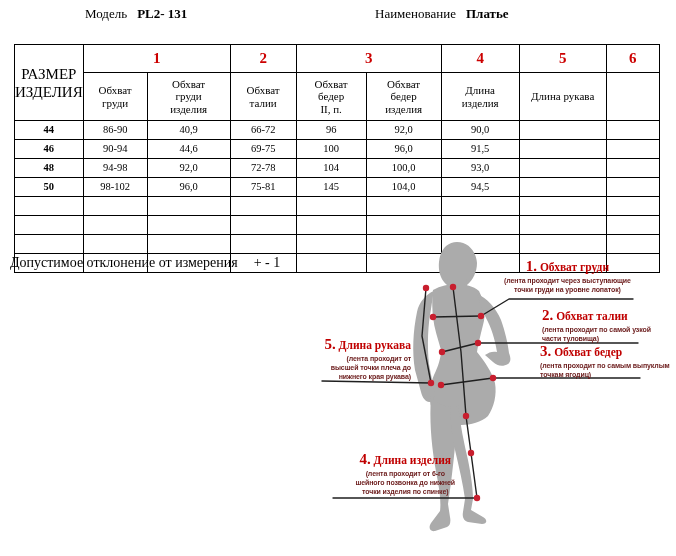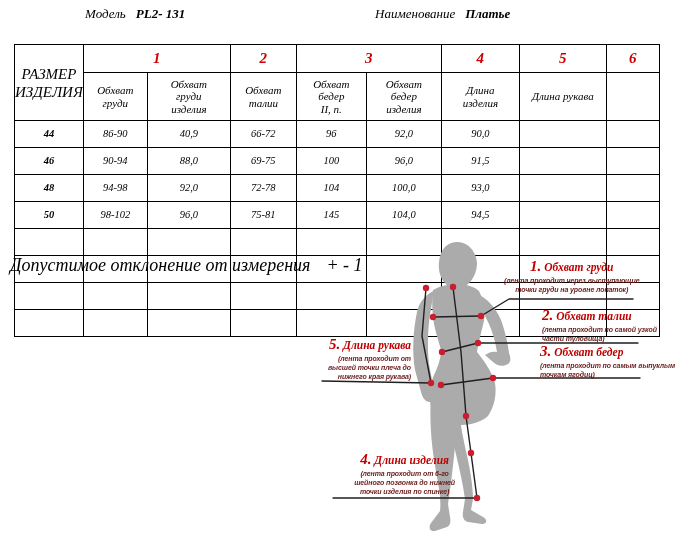--- a/index.html
+++ b/index.html
@@ -1,40 +1,40 @@
 <!DOCTYPE html>
 <html><head>
 <meta charset="utf-8">
 <style>
   html,body { margin:0; padding:0; background:#ffffff; }
   .page {
     position:relative; width:676px; height:556px; background:#ffffff;
-    font-family:"Liberation Serif", serif; overflow:hidden;font-style:italic;
+    font-family:"Liberation Serif", serif; overflow:hidden;
   }
   .pre { white-space:pre-line; }
 
   
   .doc-title { position:absolute; top:6px; font-size:13px; color:#000; white-space:nowrap; }
   .doc-title .val { font-weight:bold; margin-left:10px; }
   .title-model { left:85px; }
   .title-name  { left:375px; }
 
   
   .tbl-wrap { position:absolute; left:14px; top:44px; }
   table { border-collapse:collapse; table-layout:fixed; }
   th, td { border:1px solid #000; text-align:center; vertical-align:middle; padding:0; overflow:hidden; }
   .num-row th { height:27px; color:#cc0000; font-weight:bold; font-size:15px; }
   th.corner { font-size:15px; font-weight:normal; color:#000; line-height:1.2; }
   .label-row th { height:47px; font-size:11px; font-weight:normal; line-height:1.15; }
-  tbody tr { height:27px; }
+  tbody tr { height:19px; }
   tbody td { font-size:10.5px; line-height:1; }
   tbody td.size-cell { font-weight:bold; }
 
   
-  .note { position:absolute; left:10px; top:255px; font-size:18px; white-space:nowrap; }
+  .note { position:absolute; left:10px; top:255px; font-size:14px; white-space:nowrap; }
   .note .val { margin-left:16px; }
 
   
   .fig-svg { position:absolute; left:0; top:0; z-index:2; }
 
   .ann { position:absolute; z-index:3; }
   .ann-head { font-family:"Liberation Serif", serif; font-weight:bold; color:#c00000;
               font-size:11.5px; white-space:nowrap; line-height:1.1; }
   .ann-num  { font-size:15px; }
   .ann-desc { font-family:"Liberation Sans", sans-serif; font-weight:bold; color:#6b1b1b;
@@ -105,21 +105,21 @@
             <td>66-72</td>
             <td>96</td>
             <td>92,0</td>
             <td>90,0</td>
             <td></td>
             <td></td>
           </tr>
           <tr>
             <td class="size-cell">46</td>
             <td>90-94</td>
-            <td>88,0</td>
+            <td>44,6</td>
             <td>69-75</td>
             <td>100</td>
             <td>96,0</td>
             <td>91,5</td>
             <td></td>
             <td></td>
           </tr>
           <tr>
             <td class="size-cell">48</td>
             <td>94-98</td>

